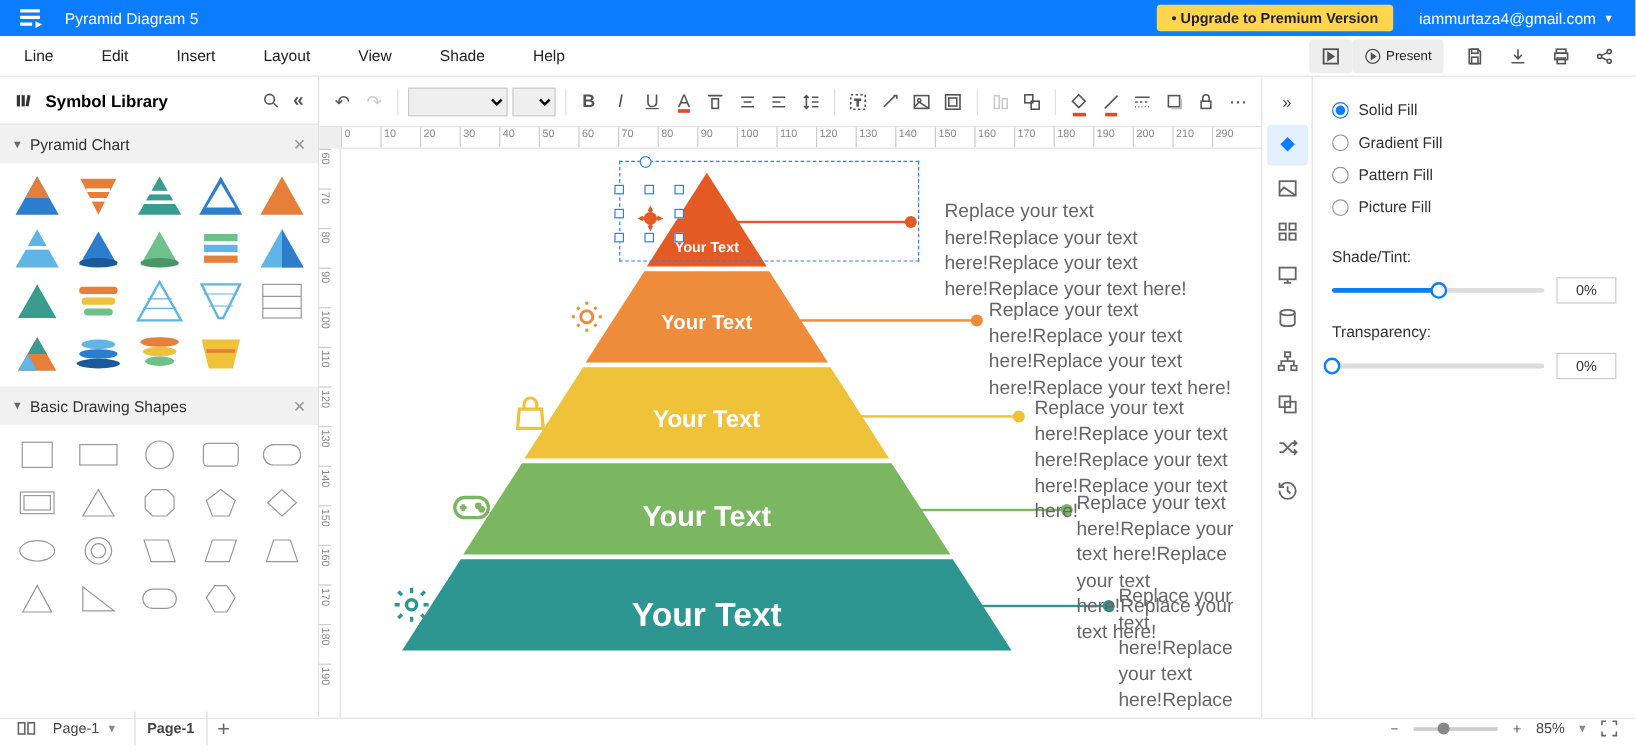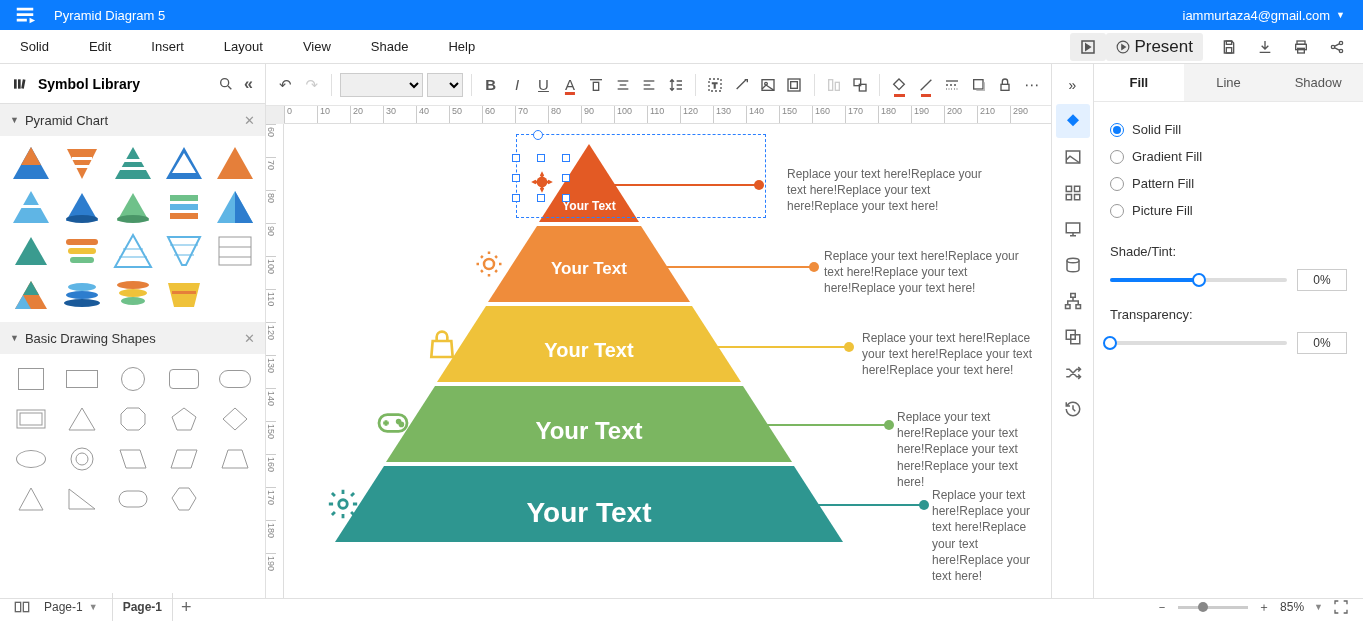--- a/index.html
+++ b/index.html
@@ -11,21 +11,21 @@
 .topbar .title { flex:1; padding-left:4px; }
 .topbar .upgrade { background:#ffd54d; color:#222; font-weight:bold; padding:4px 12px; border-radius:3px; font-size:12px; cursor:pointer; }
 .topbar .user { padding:0 18px 0 22px; display:flex; align-items:center; gap:6px; cursor:pointer; }
 .topbar .user .caret { font-size:9px; }
 
 .menubar { height:34px; display:flex; align-items:center; border-bottom:1px solid #e0e0e0; font-size:13px; color:#222; }
 .menubar .m { padding:0 20px; cursor:pointer; }
 .menubar .spacer { flex:1; }
 .menubar .rbtn { width:36px; height:28px; display:flex; align-items:center; justify-content:center; color:#555; cursor:pointer; }
 .menubar .rbtn.boxed { background:#eee; border-radius:3px; }
-.menubar .present { background:#eee; border-radius:3px; padding:0 10px; height:28px; display:flex; align-items:center; gap:4px; font-size:17px; cursor:pointer; margin-right:8px; }
+.menubar .present { background:#eee; border-radius:3px; padding:0 10px; height:28px; display:flex; align-items:center; gap:4px; font-size:11px; cursor:pointer; margin-right:8px; }
 
 .main { display:flex; height:calc(626px - 30px - 34px - 28px); }
 
 .left { width:266px; border-right:1px solid #e0e0e0; display:flex; flex-direction:column; background:#fff; }
 .libhdr { height:40px; display:flex; align-items:center; padding:0 12px; gap:10px; border-bottom:1px solid #e0e0e0; }
 .libhdr .t { flex:1; font-weight:bold; font-size:14px; }
 .section-hdr { background:#f1f1f1; height:32px; display:flex; align-items:center; padding:0 10px; font-size:13px; color:#333; }
 .section-hdr .tri { font-size:9px; margin-right:6px; color:#666; }
 .section-hdr .t { flex:1; }
 .section-hdr .x { color:#999; cursor:pointer; }
@@ -40,21 +40,21 @@
 .tbar .ico { width:30px; height:30px; display:flex; align-items:center; justify-content:center; color:#555; cursor:pointer; font-size:15px; position:relative; }
 .tbar .sep { width:1px; height:22px; background:#e0e0e0; margin:0 4px; }
 .tbar .fontsel { width:108px; height:24px; border:1px solid #ccc; font-size:12px; padding:2px 4px; }
 .tbar .sizesel { width:44px; height:24px; border:1px solid #ccc; font-size:12px; padding:2px 4px; }
 .tbar .ico .ub { position:absolute; bottom:3px; left:6px; right:6px; height:3px; }
 .ruler-h { position:absolute; top:42px; left:18px; right:0; height:18px; background:#fff; border-bottom:1px solid #ddd; display:flex; overflow:hidden; font-size:9px; color:#888; }
 .ruler-h div { width:33px; border-left:1px solid #ccc; padding-left:2px; line-height:10px; }
 .ruler-v { position:absolute; top:60px; left:0; width:18px; bottom:0; background:#fff; border-right:1px solid #ddd; font-size:9px; color:#888; }
 .ruler-v div { height:33px; border-top:1px solid #ccc; writing-mode:vertical-rl; padding-top:2px; line-height:10px; }
 .page { position:absolute; top:60px; left:18px; right:0; bottom:0; background:#fff; }
-.txtbox { position:absolute; font-size:12px; color:#666; line-height:1.35; }
+.txtbox { position:absolute; font-size:16px; color:#666; line-height:1.35; }
 .selbox { position:absolute; border:1px dashed #2a7fff; }
 .handle { position:absolute; width:8px; height:8px; border:1px solid #2a7fff; background:#fff; }
 .connector { position:absolute; height:2px; }
 .dot { position:absolute; width:10px; height:10px; border-radius:50%; }
 .sideicon { position:absolute; }
 
 .rail { width:42px; border-left:1px solid #e0e0e0; background:#fff; display:flex; flex-direction:column; align-items:center; padding-top:4px; gap:2px; }
 .rail .r { width:34px; height:34px; display:flex; align-items:center; justify-content:center; color:#666; cursor:pointer; border-radius:3px; }
 .rail .r.active { background:#e3f0ff; color:#0c7dff; }
 .rail .collapse { font-size:14px; color:#444; }
@@ -91,28 +91,29 @@
 <body>
 
 <div class="topbar">
   <div class="logo">
     <svg viewBox="0 0 24 24" fill="#fff">
         <path d="M3 4h18v3H3zM3 10h18v3H3zM3 16h11v3H3z"></path>
         <path d="M17 15l6 3-6 3z"></path>
       </svg>
   </div>
   <div class="title">Pyramid Diagram 5</div>
+  <div class="upgrade">• Upgrade to Premium Version</div>
   <div class="user">
     <span>iammurtaza4@gmail.com</span>
     <span class="caret">▼</span>
   </div>
 </div>
 
 <div class="menubar">
-  <div class="m">Solid</div>
+  <div class="m">Line</div>
   <div class="m">Edit</div>
   <div class="m">Insert</div>
   <div class="m">Layout</div>
   <div class="m">View</div>
   <div class="m">Shade</div>
   <div class="m">Help</div>
   <div class="spacer"></div>
   <div class="rbtn boxed">
       <svg width="18" height="18" viewBox="0 0 24 24" fill="none" stroke="#555" stroke-width="2">
         <rect x="4" y="4" width="16" height="16"></rect>
@@ -674,25 +675,20 @@
         </svg>
       </div>
     <div class="r">
         <svg width="18" height="18" viewBox="0 0 24 24" fill="none" stroke="#666" stroke-width="2">
           <path d="M3 12a9 9 0 109-9 9 9 0 00-8 5M3 3v5h5M12 7v5l3 3"></path>
         </svg>
       </div>
   </div>
 
   <div class="props">
-    <div class="tabs">
-      <div class="tab active">Fill</div>
-      <div class="tab inactive">Line</div>
-      <div class="tab inactive">Shadow</div>
-    </div>
     <div class="body">
       <div class="radio-row">
           <span class="radio sel"></span>
           <span>Solid Fill</span>
         </div>
       <div class="radio-row">
           <span class="radio"></span>
           <span>Gradient Fill</span>
         </div>
       <div class="radio-row">

